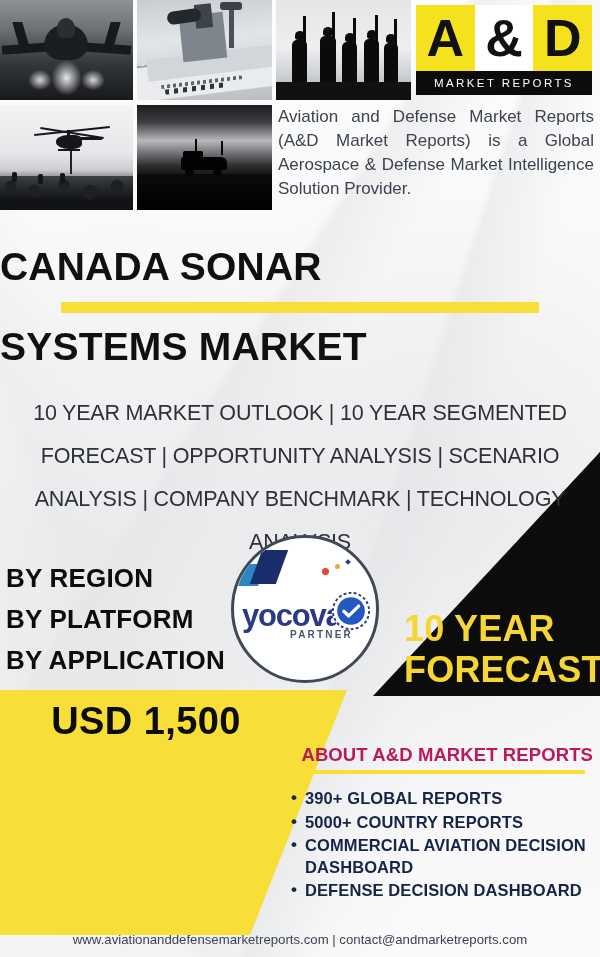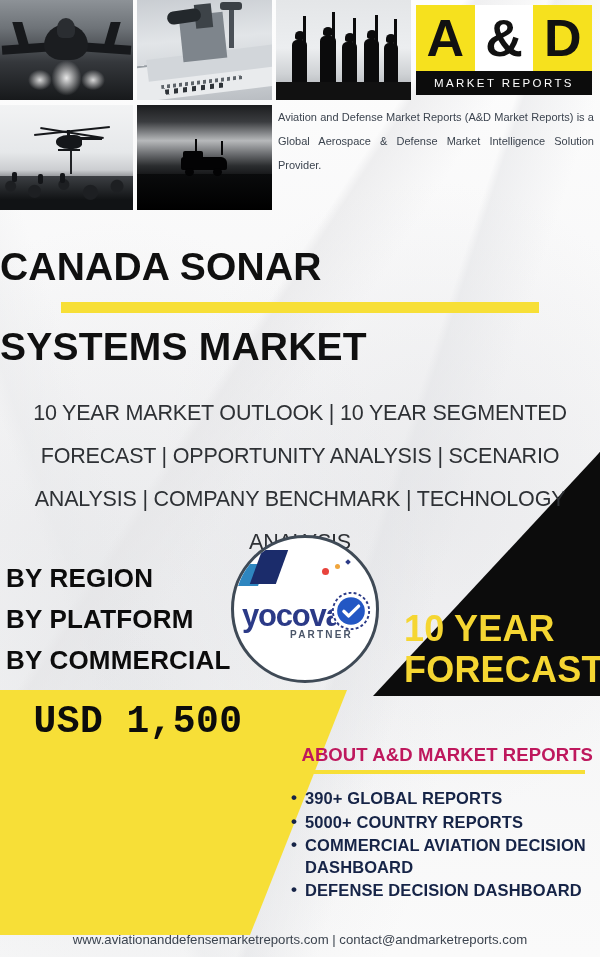--- a/index.html
+++ b/index.html
@@ -113,21 +113,21 @@
   .lg-cell { flex:1; display:flex; align-items:center; justify-content:center;
     font-weight:700; font-size:52px; color:#111; line-height:1; font-family:"Liberation Sans", sans-serif; }
   .lg-y { background:#f6e11e; }
   .lg-w { background:#ffffff; }
   .logo-bar { height:24px; background:#0c0c0c; display:flex; align-items:center; justify-content:center; }
   .logo-bar span { color:#fff; font-size:11.5px; letter-spacing:2.4px; font-weight:400; }
 
   
   #intro {
     position:absolute; left:278px; top:105px; width:316px;
-    font-size:11px; line-height:24px; color:#3c444f;
+    font-size:17px; line-height:24px; color:#3c444f;
     text-align:justify; text-align-last:left;
     font-family:"Liberation Sans", sans-serif;
   }
 
   
   #title-block { position:absolute; left:0; top:245px; width:600px; text-align:left; }
   .big-title { font-size:39px; font-weight:700; color:#101010; letter-spacing:0.2px; line-height:1.12; }
   #title-rule { margin:13px auto 12px; width:478px; height:11px; background:#f7df37; }
 
   
@@ -164,22 +164,22 @@
 
   
   #forecast {
     position:absolute; left:404px; top:608px; width:196px;
     text-align:left; z-index:6;
   }
   .fc-line { font-size:36px; font-weight:700; color:#f5d632; line-height:41px; letter-spacing:0.2px; }
 
   
   #price {
-    position:absolute; left:8px; top:700px; width:260px;
-    text-align:center; z-index:6;font-family:Liberation Mono, monospace;
+    position:absolute; left:16px; top:700px; width:260px;
+    text-align:center; z-index:6;
   }
   #price .amount { font-size:38px; font-weight:700; color:#0c0c0c; letter-spacing:0.4px; }
 
   
   #about { position:absolute; left:283px; top:744px; width:310px; z-index:6; }
   #about-title { font-size:18.5px; font-weight:700; color:#be185d; letter-spacing:0.1px;text-align:right; }
   #about-rule { margin-top:4px; width:302px; height:4px; background:#f7df37; }
   #about-list { margin-top:14px; padding-left:22px; list-style:none; }
   #about-list li {
     position:relative; font-size:16.5px; font-weight:700; color:#162447;
@@ -306,21 +306,21 @@
     <div class="big-title">CANADA SONAR</div>
     <div id="title-rule"></div>
     <div class="big-title">SYSTEMS MARKET</div>
   </div>
 
   <div id="subtitle">10 YEAR MARKET OUTLOOK | 10 YEAR SEGMENTED FORECAST | OPPORTUNITY ANALYSIS | SCENARIO ANALYSIS | COMPANY BENCHMARK | TECHNOLOGY ANALYSIS</div>
 
   <div id="segments">
     <div class="seg-line">BY REGION</div>
     <div class="seg-line">BY PLATFORM</div>
-    <div class="seg-line">BY COMMERCIAL</div>
+    <div class="seg-line">BY APPLICATION</div>
   </div>
 
   <div id="yocova">
     <div class="yo-flag2"></div>
     <div class="yo-flag1"></div>
     <div class="yo-dot1"></div>
     <div class="yo-dot2"></div>
     <div class="yo-dot3"></div>
     <div class="yo-word">yocova</div>
     <div class="yo-sub">PARTNER</div>

